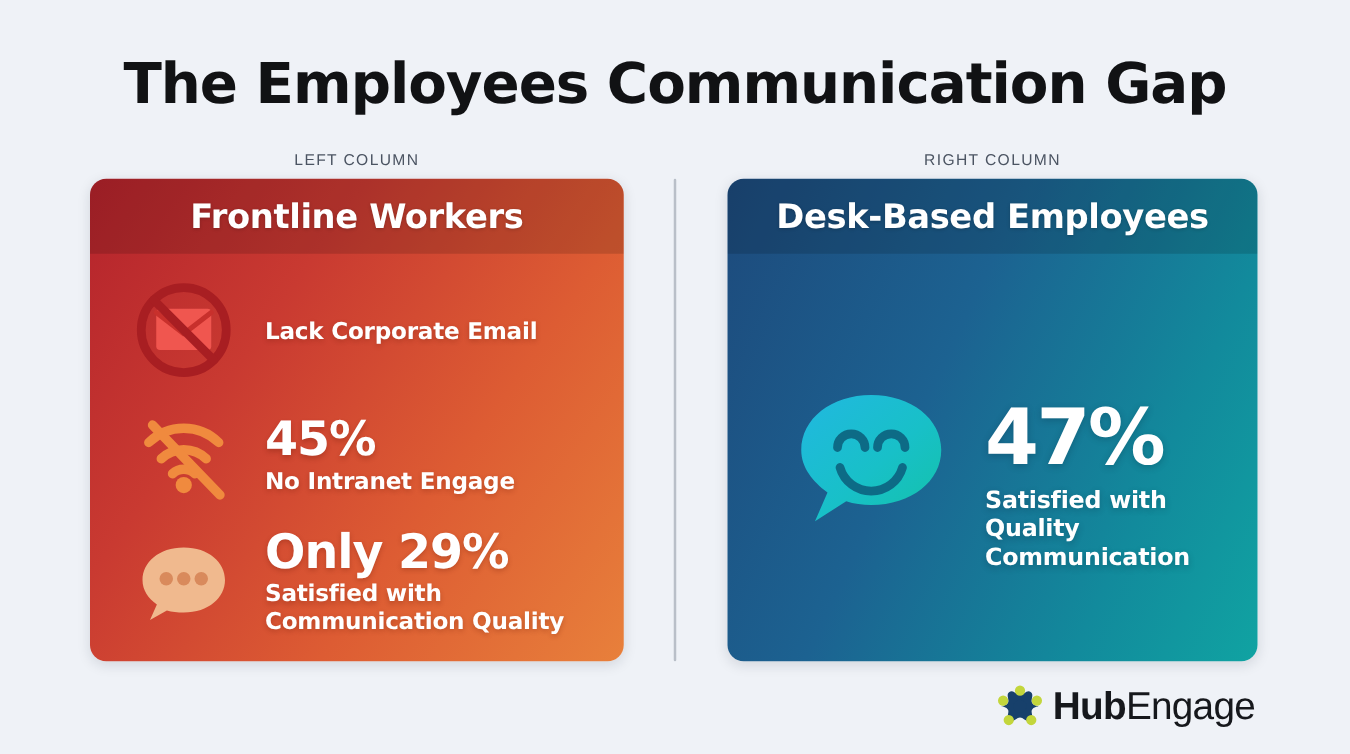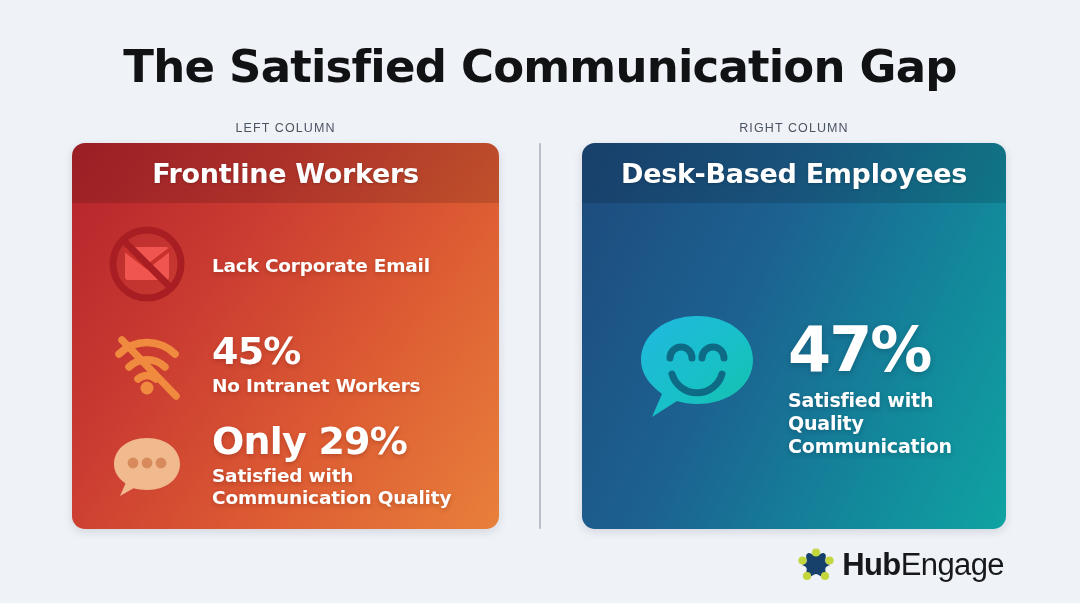--- a/index.html
+++ b/index.html
@@ -180,21 +180,21 @@
     font-size: 31px;
     color: #16181c;
     letter-spacing: -0.6px;
     font-family: "Liberation Sans", sans-serif;
   }
   .logo-text .bold { font-weight: bold; }
 </style>
 </head>
 <body>
 
-<div class="page-title">The Satisfied Communication Gap</div>
+<div class="page-title">The Employees Communication Gap</div>
 
 <div class="col-caption left">LEFT COLUMN</div>
 <div class="col-caption right">RIGHT COLUMN</div>
 
 <div class="divider"></div>
 
 <div class="card left">
 
   <div class="card-header">
     <div class="card-header-title">Frontline Workers</div>
@@ -225,21 +225,21 @@
             <path d="M13 30 A40 40 0 0 1 69 30"></path>
             <path d="M23 43 A26 26 0 0 1 59 43"></path>
             <path d="M32 55 A13 13 0 0 1 50 55"></path>
           </g>
           <circle cx="41" cy="64" r="6.5" fill="#f08a3e"></circle>
           <line x1="16" y1="16" x2="70" y2="72" stroke="#f08a3e" stroke-width="7.5" stroke-linecap="round"></line>
         </svg>
       </div>
       <div class="stat-text">
         <div class="stat-value">45%</div>
-        <div class="stat-label">No Intranet Workers</div>
+        <div class="stat-label">No Intranet Engage</div>
       </div>
     </div>
 
     <div class="stat-row">
       <div class="stat-icon">
         <svg width="82" height="82" viewBox="0 0 82 82">
           <path d="M41 13 C61 13 74 25 74 39 C74 53 61 65 41 65 C36 65 31.5 64.4 27.5 63.3 L14 71 L19.5 58.5 C12.5 53.7 8 47 8 39 C8 25 21 13 41 13 Z" fill="#f0b98e"></path>
           <circle cx="27" cy="38" r="5.4" fill="#d98a5c"></circle>
           <circle cx="41" cy="38" r="5.4" fill="#d98a5c"></circle>
           <circle cx="55" cy="38" r="5.4" fill="#d98a5c"></circle>

